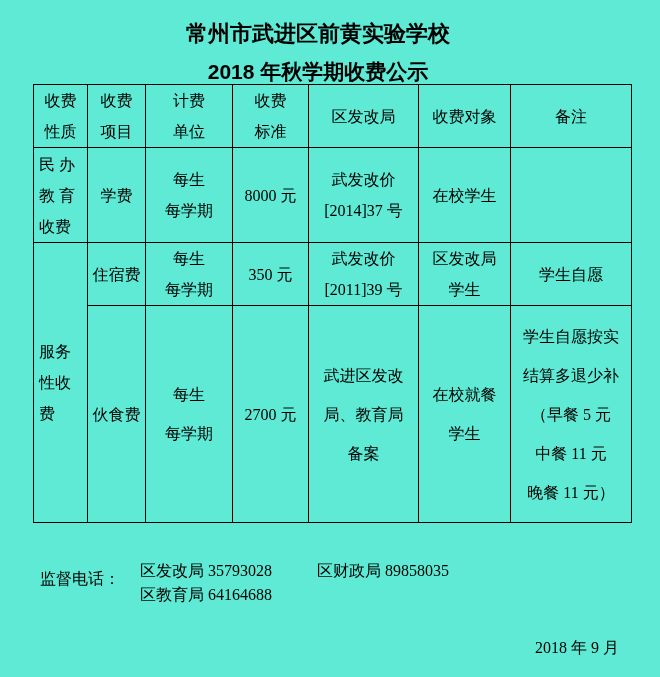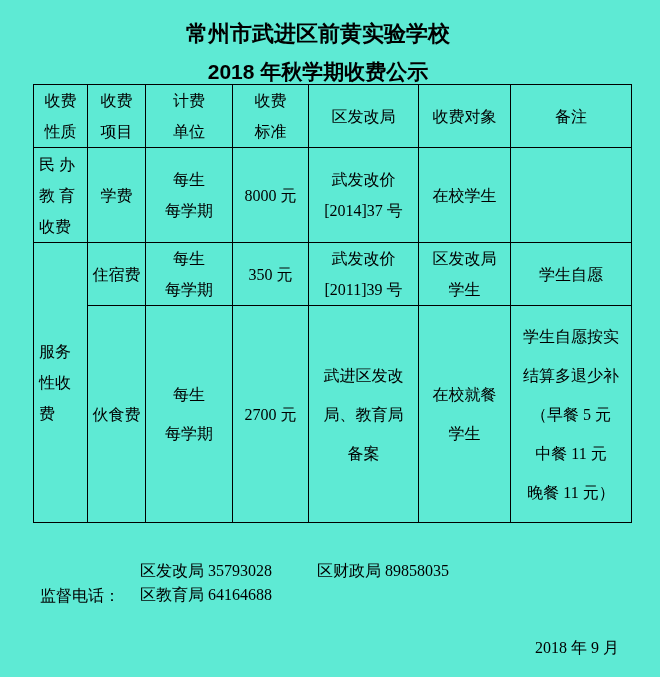--- a/index.html
+++ b/index.html
@@ -66,21 +66,21 @@
   tr.r1 { height: 95px; }
   tr.r2 { height: 63px; }
   tr.r3 { height: 217px; }
   tr.r3 td { line-height: 39px; }
   .footer-text {
     position: absolute;
     font-size: 16px;
     line-height: 19px;
     white-space: pre;
   }
-  .f-label { left: 40px;  top: 586px; }
+  .f-label { left: 40px;  top: 569px; }
   .f-p1    { left: 140px; top: 561px; }
   .f-p2    { left: 317px; top: 561px; }
   .f-p3    { left: 140px; top: 585px; }
   .f-date  { left: 507px; top: 638px; margin-left: 28px; }
 </style>
 </head>
 <body>
 
 <div class="page">
 

